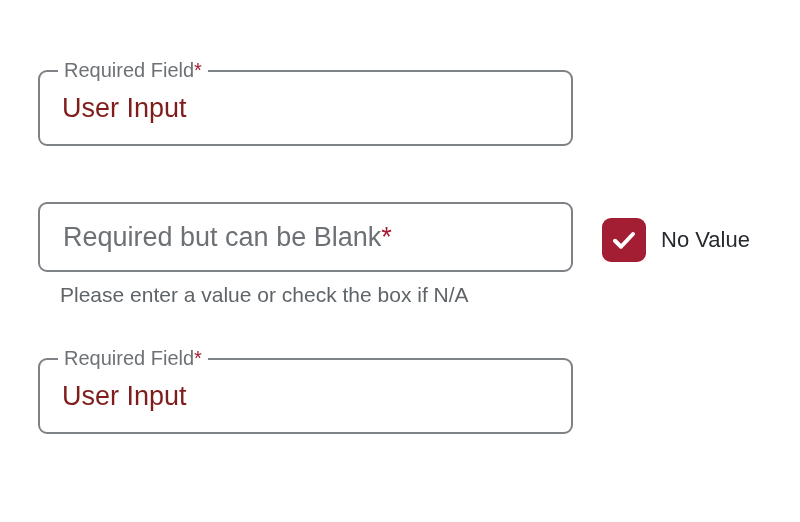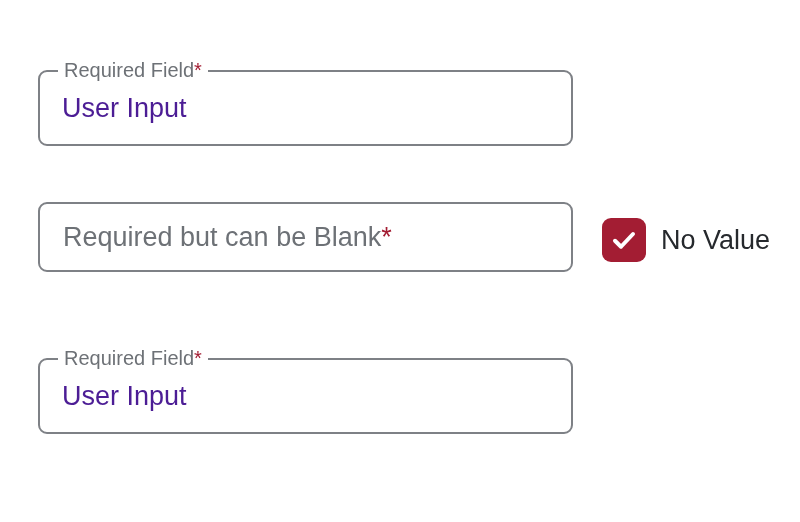--- a/index.html
+++ b/index.html
@@ -31,21 +31,21 @@
   .tf-input {
     position: absolute;
     inset: 0;
     width: 100%;
     height: 100%;
     border: none;
     outline: none;
     background: transparent;
     font-family: "Liberation Sans", sans-serif;
     font-size: 27px;
-    color: #4c1d95;
+    color: #7f1d1d;
     padding: 0 0 0 22px;
     box-sizing: border-box;
   }
 
   
   .tf-label {
     position: absolute;
     top: -13px;
     left: 18px;
     background: #ffffff;
@@ -98,21 +98,21 @@
     background: #a31d33;
     display: flex;
     align-items: center;
     justify-content: center;
     cursor: pointer;
     flex: 0 0 auto;
   }
   .checkbox svg { display: none; }
   .checkbox.checked svg { display: block; }
   .checkbox-label {
-    font-size: 27px;
+    font-size: 22px;
     color: #26292d;
     white-space: nowrap;
   }
 </style>
 </head>
 <body>
 
 <div class="stage">
 
   <div class="tf tf-1">
@@ -130,19 +130,20 @@
 
   <div class="checkbox-row">
     <span class="checkbox checked" id="no-value-checkbox">
       <svg width="30" height="30" viewBox="0 0 24 24">
         <path d="M4.8 12.6 L9.6 17.4 L19.2 7.2" fill="none" stroke="#ffffff" stroke-width="3.2" stroke-linecap="round" stroke-linejoin="round"></path>
       </svg>
     </span>
     <span class="checkbox-label">No Value</span>
   </div>
 
+  <div class="helper">Please enter a value or check the box if N/A</div>
 
   <div class="tf tf-3">
     <div class="tf-label"><span>Required Field</span><span class="req">*</span></div>
     <input class="tf-input" type="text" value="User Input" style="">
   </div>
 
 </div>
 
 </body></html>

